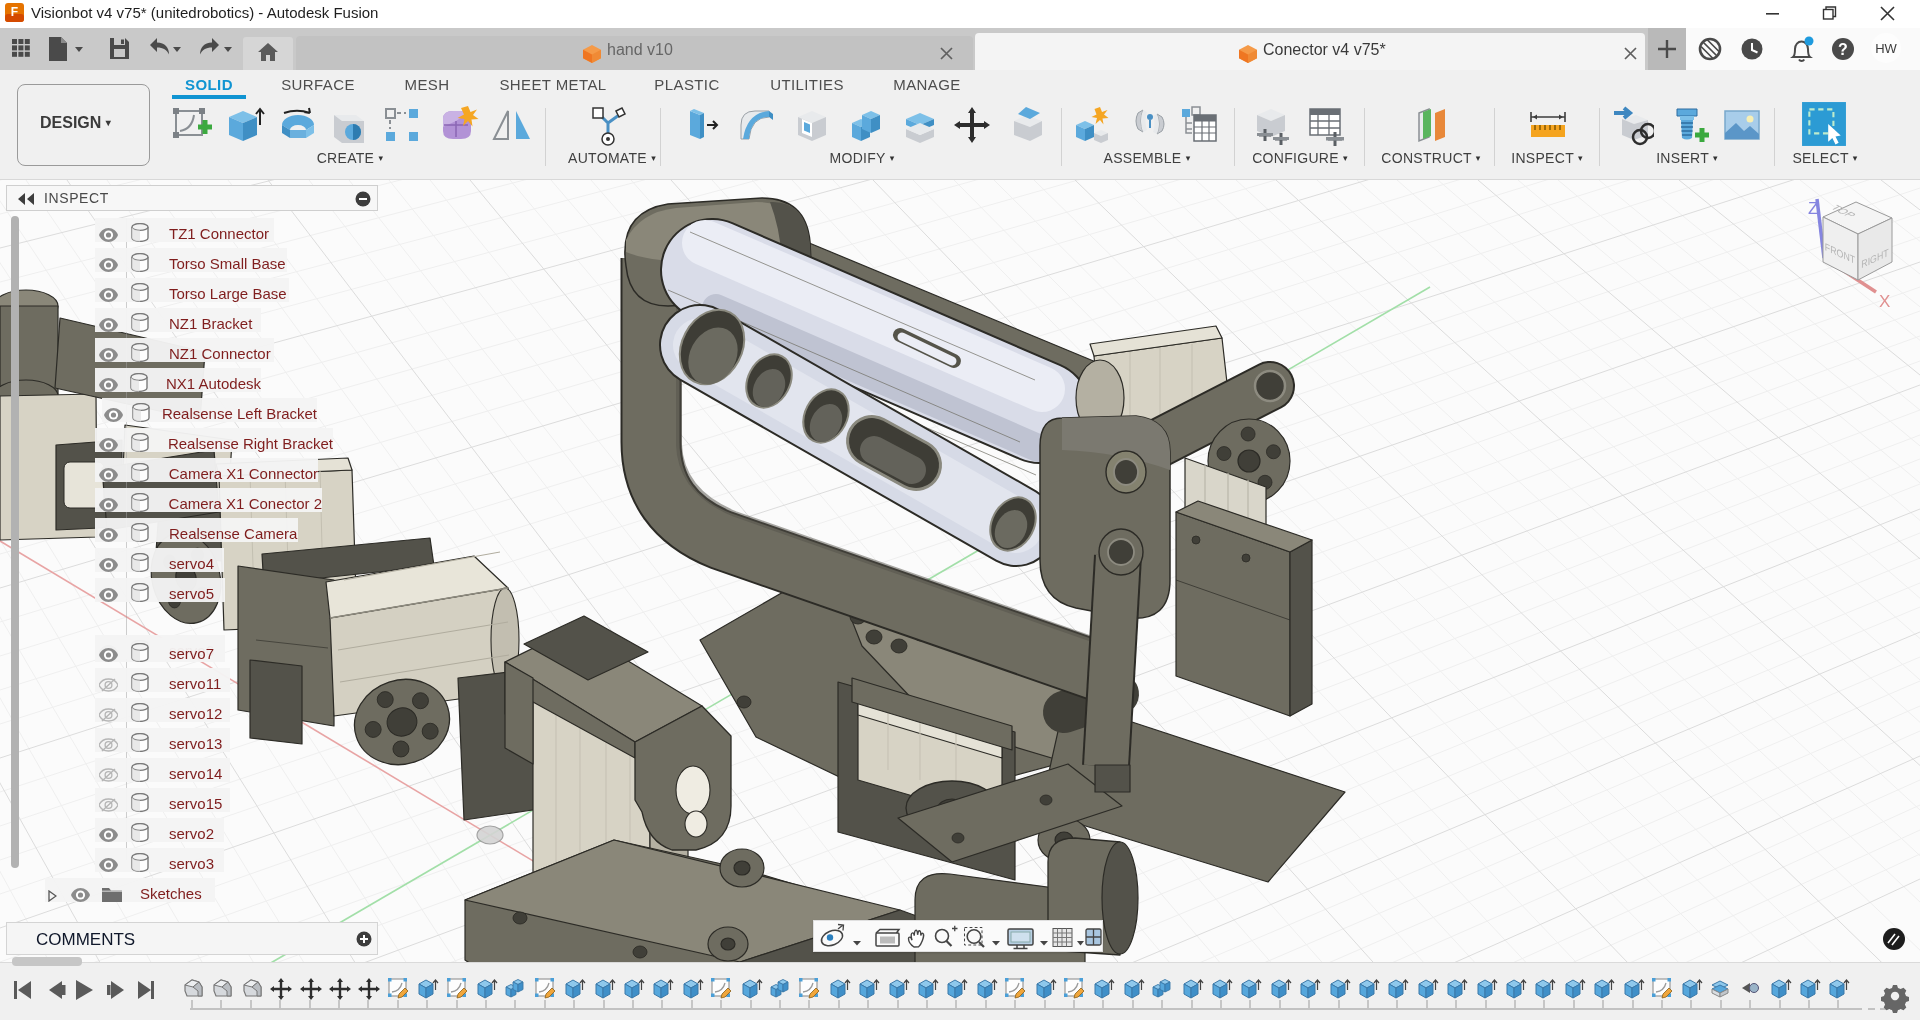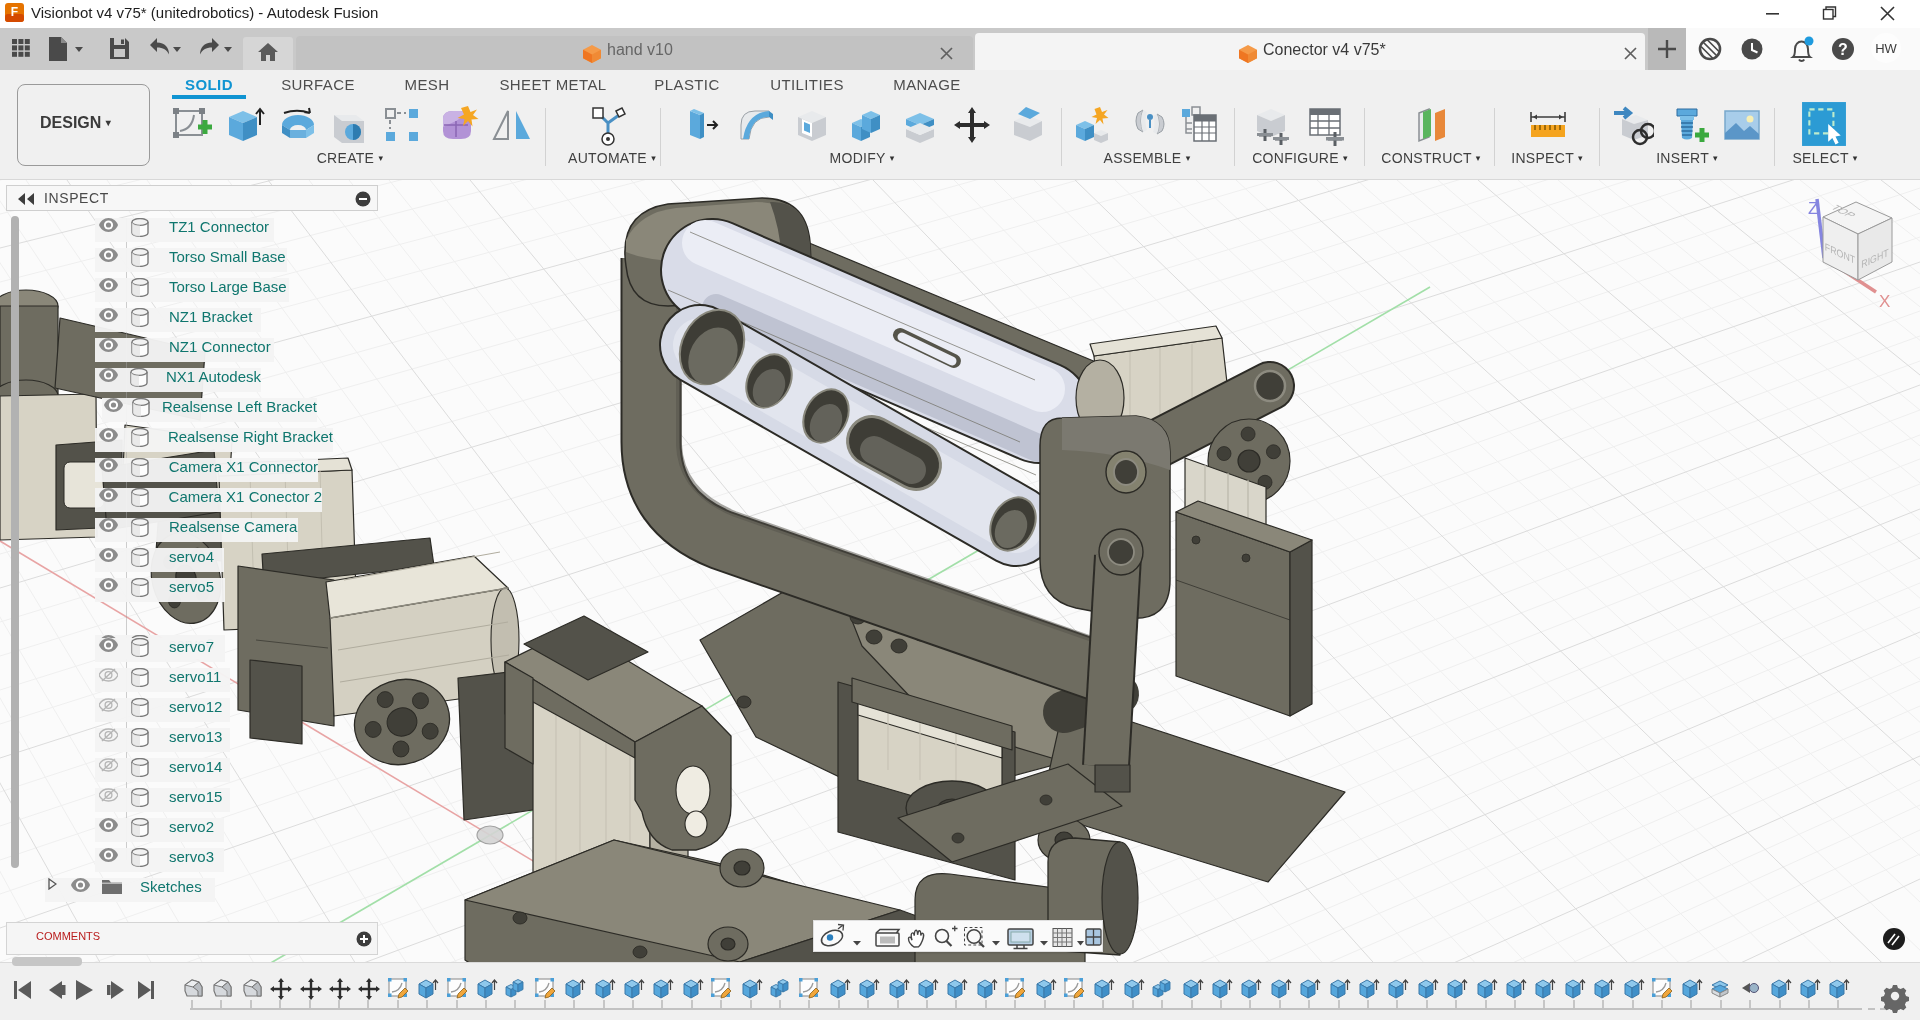--- a/index.html
+++ b/index.html
@@ -8,23 +8,23 @@
 #title-text{position:absolute;left:31px;top:4px;font-size:15px;color:#1e1e1e}
 #toolbar{position:absolute;left:0;top:28px;width:1657px;height:42px;background:#c9c9c9}
 #ribtabs{position:absolute;left:0;top:70px;width:1920px;height:30px;background:#f0f0f0}
 #ribbon{position:absolute;left:0;top:100px;width:1920px;height:80px;background:#f0f0f0;border-bottom:1px solid #d8d8d8}
 .rtab{position:absolute;top:6px;font-size:15px;color:#4d4d4d;letter-spacing:.4px;white-space:nowrap;transform:translateX(-50%)}
 .gl{position:absolute;top:50px;font-size:14px;color:#3f3f3f;letter-spacing:.3px;white-space:nowrap;transform:translateX(-50%)}
 .gl .c{font-size:9px;vertical-align:2px;color:#333}
 .sep{position:absolute;top:8px;width:1px;height:58px;background:#d2d2d2}
 .icon{position:absolute}
 #vp{position:absolute;left:0;top:180px}
-.brow{position:absolute;height:24px;background:rgba(244,244,244,0.96);display:flex;align-items:flex-start;font-size:15px;color:#0f766e;white-space:nowrap}
+.brow{position:absolute;height:24px;background:rgba(244,244,244,0.96);display:flex;align-items:flex-end;font-size:15px;color:#7f1d1d;white-space:nowrap}
 #browhdr{position:absolute;left:6px;top:185px;width:372px;height:26px;background:#f7f7f7;border:1px solid #cfcfcf;font-size:14px;color:#4a4a4a;letter-spacing:.6px}
-#comments{position:absolute;left:6px;top:922px;width:372px;height:33px;background:#f5f5f5;border:1px solid #d4d4d4;font-size:11px;color:#b91c1c}
+#comments{position:absolute;left:6px;top:922px;width:372px;height:33px;background:#f5f5f5;border:1px solid #d4d4d4;font-size:17px;color:#0f172a}
 #navbar{position:absolute;left:813px;top:920px;width:290px;height:32px;background:#fafafa;border:1px solid #e0e0e0;box-shadow:0 1px 2px rgba(0,0,0,.15)}
 #timeline{position:absolute;left:0;top:962px;width:1920px;height:58px;background:#f0f0f0;border-top:1px solid #dadada}
 </style></head><body>
 
 <div id="titlebar">
  <svg class="abs" style="left:5px;top:3px" width="22" height="22">
   <rect x="0" y="0" width="19" height="19" rx="3" fill="#e57300"></rect>
   <rect x="0" y="11" width="19" height="8" rx="3" fill="#d44a00"></rect>
   <text x="9.5" y="13" font-size="12" font-weight="bold" fill="#fff" text-anchor="middle" font-family="Liberation Sans">F</text>
  </svg>

